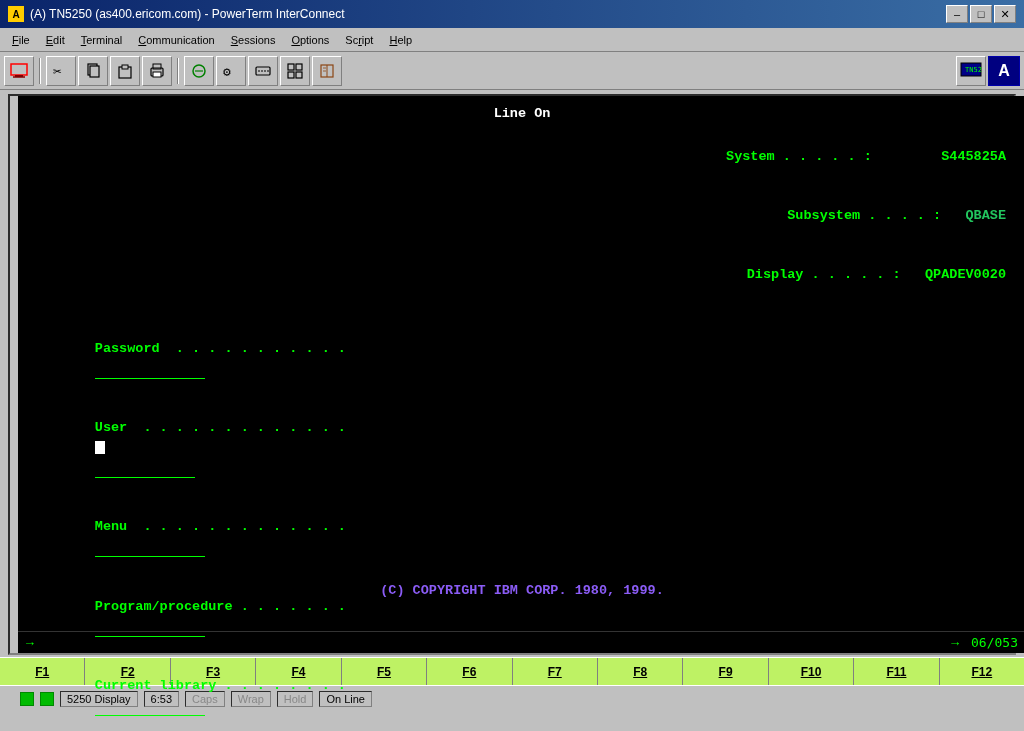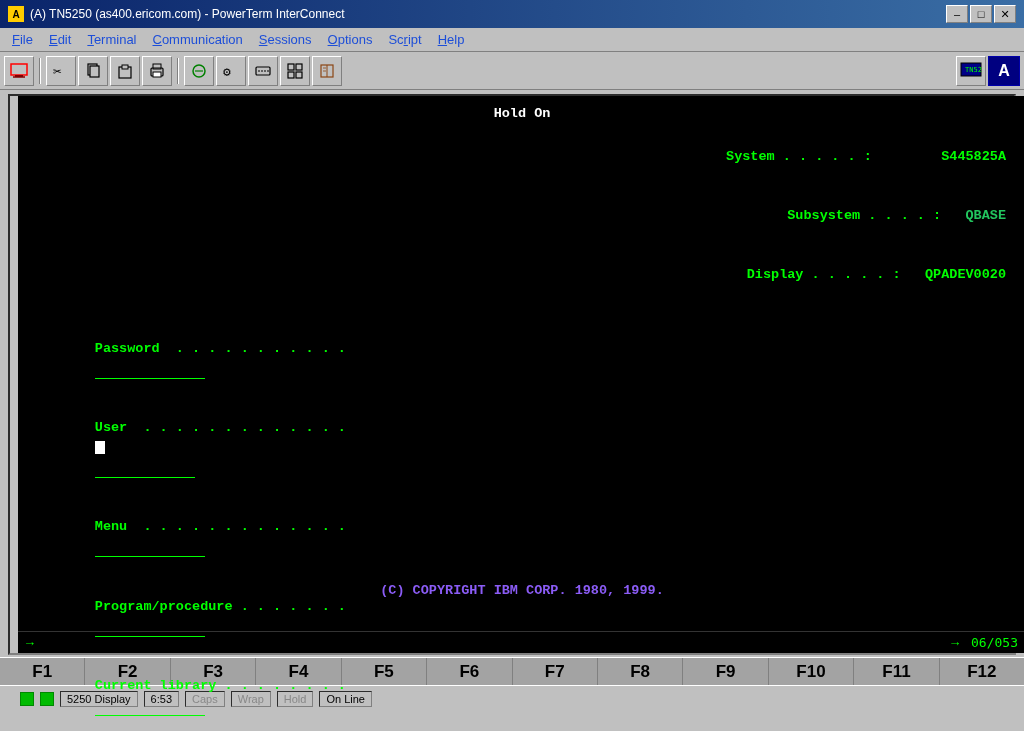--- a/index.html
+++ b/index.html
@@ -64,22 +64,22 @@
       background: #c0c0c0;
       height: 24px;
       display: flex;
       align-items: center;
       padding: 0 4px;
       border-bottom: 1px solid #808080;
     }
     .menu-item {
       padding: 2px 8px;
       font-family: Arial, sans-serif;
-      font-size: 13px;
-      color: #1d4ed8;
+      font-size: 11px;
+      color: #000000;
       cursor: pointer;
     }
     .menu-item span { text-decoration: underline; }
 
     
     #toolbar {
       background: #c0c0c0;
       height: 38px;
       display: flex;
       align-items: center;
@@ -156,26 +156,27 @@
       padding: 0;
       border-top: 1px solid #ffffff;
     }
     .fkey {
       flex: 1;
       height: 100%;
       display: flex;
       align-items: center;
       justify-content: center;
       font-family: Arial, sans-serif;
-      font-size: 17px;
+      font-size: 12px;
       font-weight: bold;
       color: #000;
       border-right: 1px solid #808080;
       cursor: pointer;
-      background: #a3a3a3;
+      background: #bef264;
+      text-decoration: underline;
     }
 
     
     #status-bar {
       background: #c0c0c0;
       height: 26px;
       display: flex;
       align-items: center;
       padding: 0 20px;
       gap: 6px;
@@ -321,21 +322,21 @@
 
   <div class="toolbar-btn" style="background:#000080; border-color:#0000aa; width:32px; height:30px; font-size:16px; font-weight:bold; color:white; font-family: Arial;">
     A
   </div>
 </div>
 
 <div class="terminal-wrapper">
   <div id="terminal">
     <div id="terminal-inner">
 
-      <div class="term-line term-white" style="text-align:center; margin-bottom:4px;">Hold On</div>
+      <div class="term-line term-white" style="text-align:center; margin-bottom:4px;">Line On</div>
 
       <div class="term-line" style="text-align:right; padding-right:8px;">
         <span>System . . . . . :   </span><span style="color:#00ff00;margin-left:45px;">S445825A</span>
       </div>
       <div class="term-line" style="text-align:right; padding-right:8px;">
         <span>Subsystem . . . . :   </span><span style="color:#22c55e;">QBASE</span>
       </div>
       <div class="term-line" style="text-align:right; padding-right:8px;">
         <span>Display . . . . . :   </span><span style="color:#00ff00;">QPADEV0020</span>
       </div>

